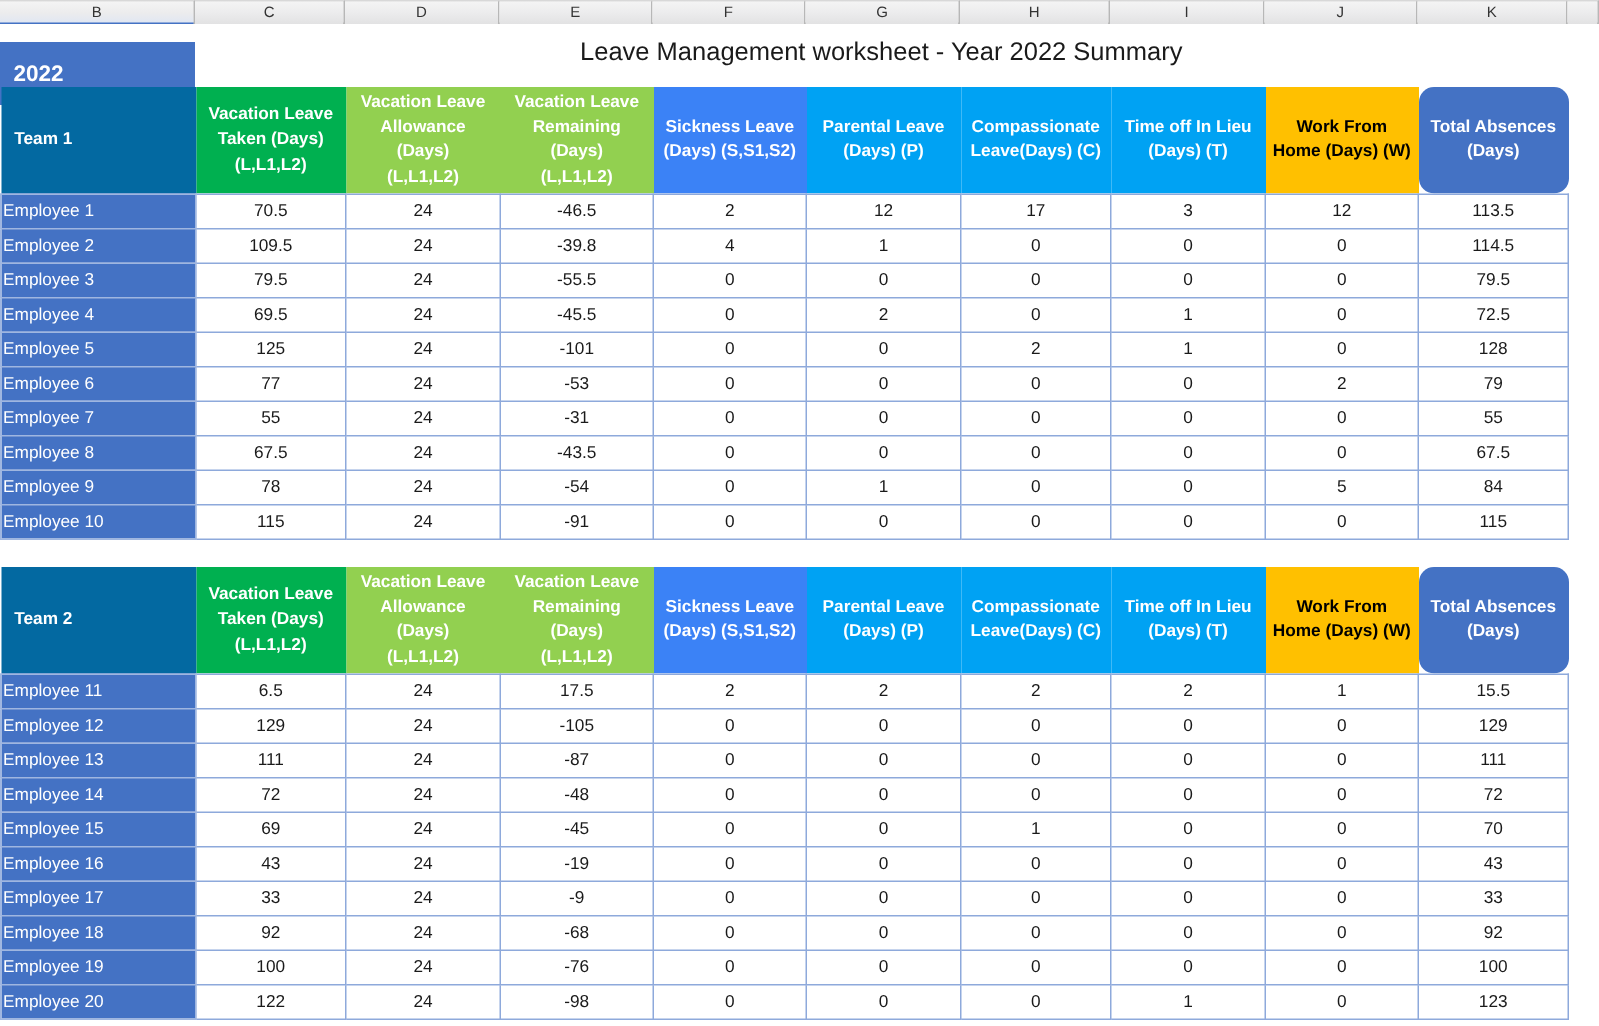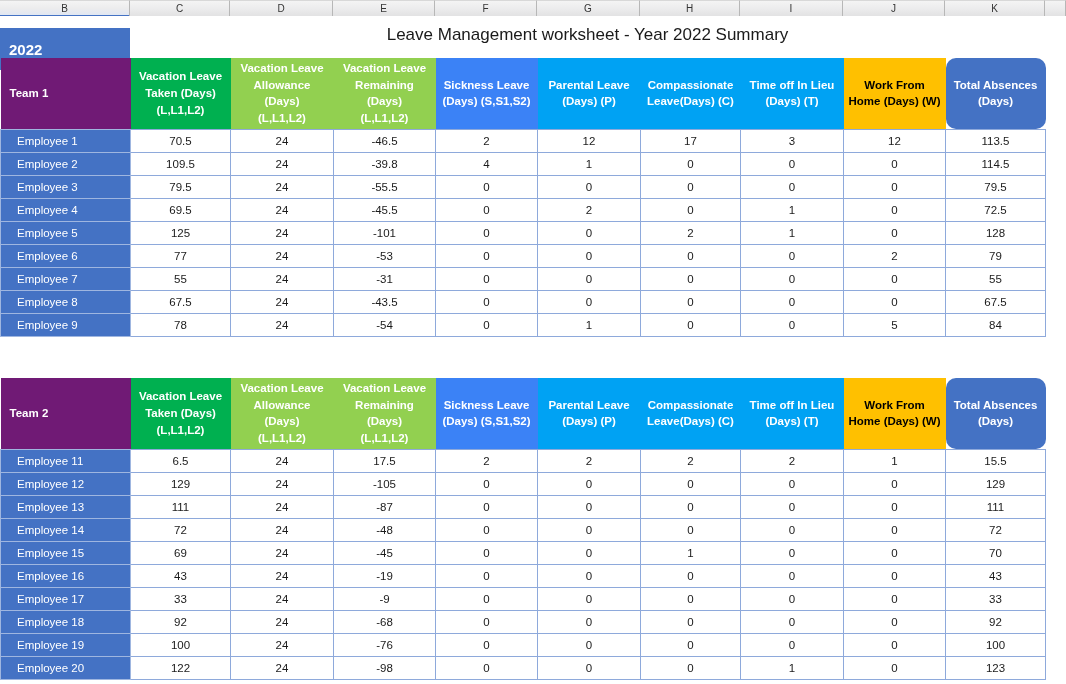--- a/index.html
+++ b/index.html
@@ -93,21 +93,21 @@
     padding:2px 4px;
     font-size:11.5px;
     font-weight:bold;
     line-height:1.45;
     text-align:center;
     vertical-align:middle;
     box-sizing:border-box;
     border:0;
   }
   .th-team{
-    background:#701a75;color:#ffffff;
+    background:#0369a1;color:#ffffff;
     text-align:left !important;
     padding-left:9px !important;
     font-size:12.5px;
     font-weight:normal;
     margin-left:32px;
   }
   .th-green{background:#00b050;color:#ffffff;}
   .th-lgreen{background:#92d050;color:#ffffff;}
   .th-red{background:#3b82f6;color:#ffffff;}
   .th-blue{background:#00a2f3;color:#ffffff;}
@@ -122,21 +122,21 @@
     vertical-align:middle;
     border:1px solid #8ea9db;
     box-sizing:border-box;
     background:#ffffff;
     padding:0 3px;
   }
   .tbl td.emp{
     background:#4472c4;
     color:#ffffff;
     text-align:left;
-    padding-left:16px;
+    padding-left:1px;
     border:1px solid #9fb6e0;
     font-size:11.5px;
   }
 </style>
 </head>
 <body>
 
 <div class="col-header-strip">
   <div class="col-head selected" style="width:130px">
       <span>B</span>
@@ -339,20 +339,32 @@
             <td>78</td>
             <td>24</td>
             <td>-54</td>
             <td>0</td>
             <td>1</td>
             <td>0</td>
             <td>0</td>
             <td>5</td>
             <td>84</td>
           </tr>
+          <tr>
+            <td class="emp">Employee 10</td>
+            <td>115</td>
+            <td>24</td>
+            <td>-91</td>
+            <td>0</td>
+            <td>0</td>
+            <td>0</td>
+            <td>0</td>
+            <td>0</td>
+            <td>115</td>
+          </tr>
         </tbody>
     </table>
   </div>
 
   <div class="table-block" style="top:362px;">
     <table class="tbl">
       <colgroup>
         <col class="c-b">
           <col class="c-c">
           <col class="c-d">

